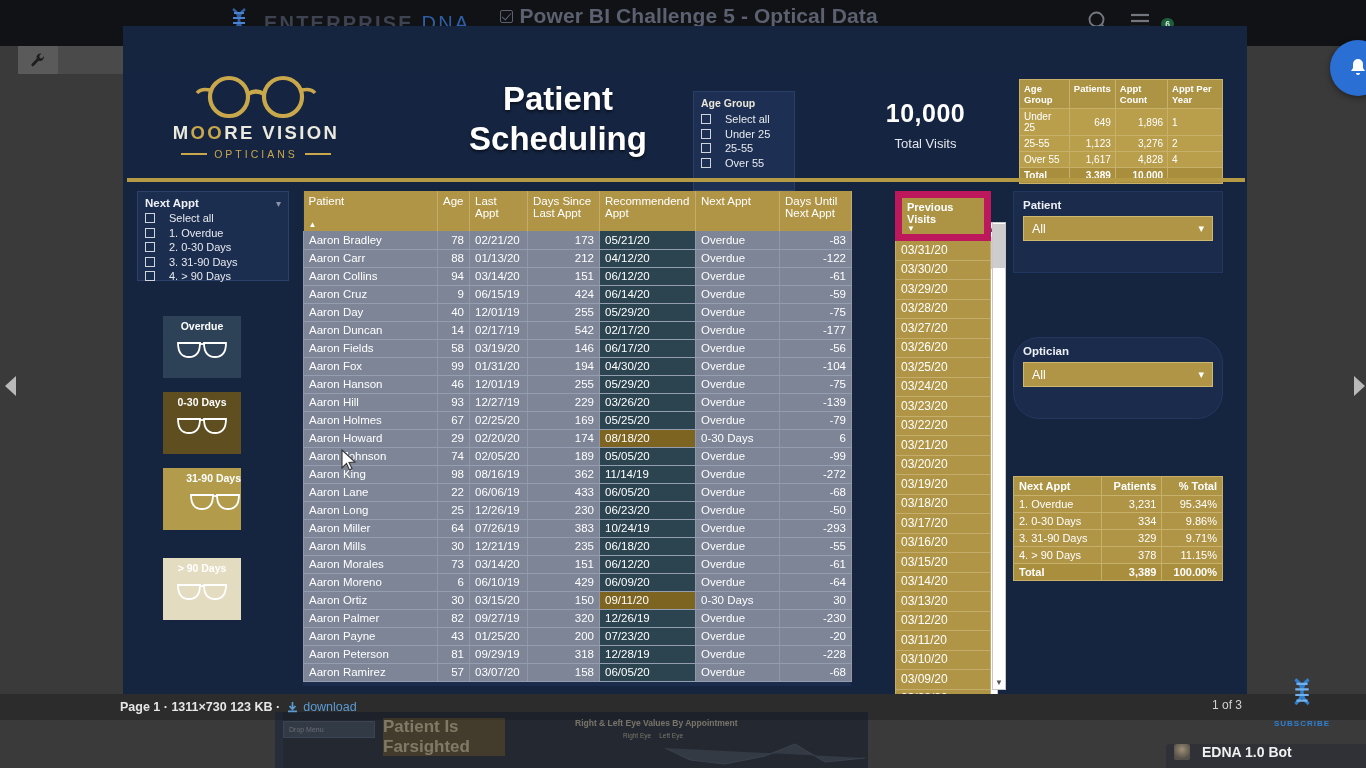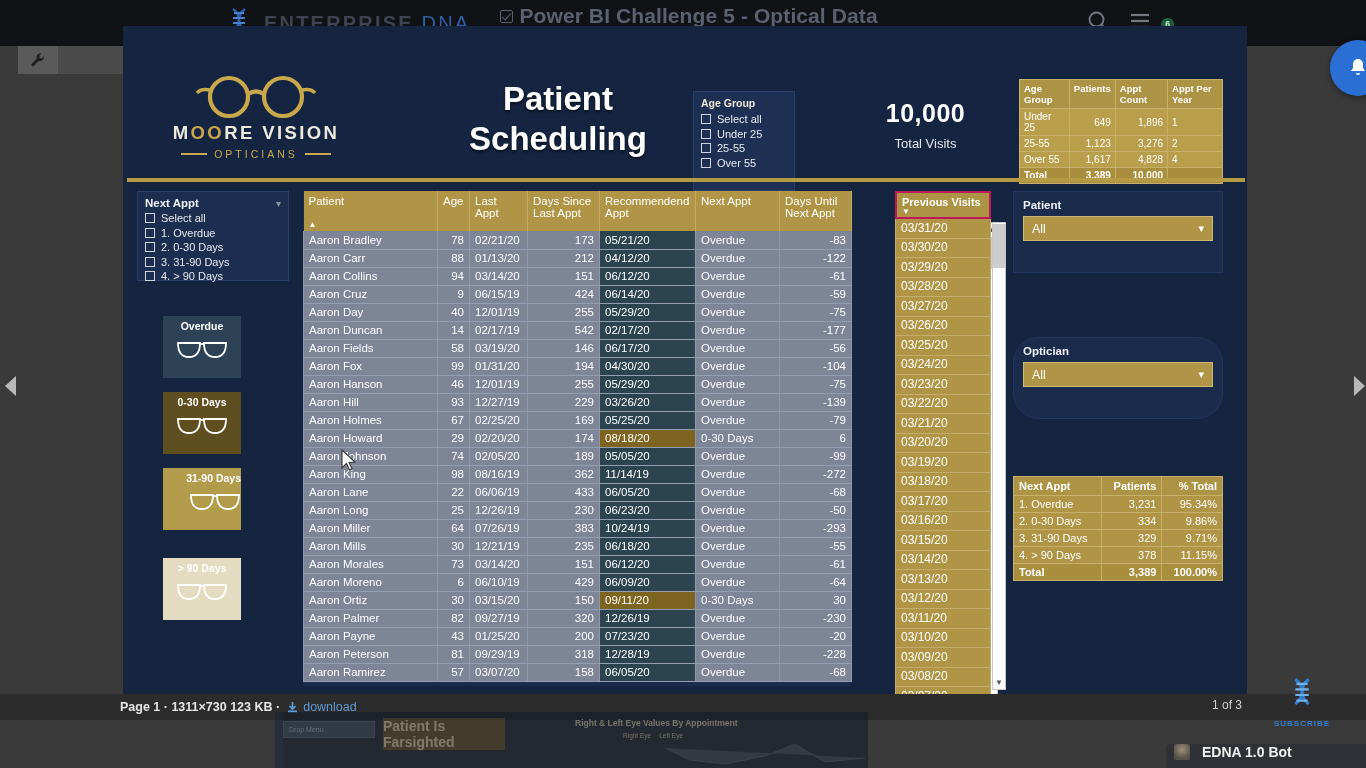--- a/index.html
+++ b/index.html
@@ -121,21 +121,21 @@
     font-size: 33px; font-weight: bold; line-height: 1.22;
     text-shadow: 0 2px 3px rgba(0,0,0,.55);
   }
 
   
   #age-slicer {
     position: absolute; left: 570px; top: 20px; width: 102px; height: 100px;
     background: #1d3053; border: 1px solid #2a3f66; padding: 5px 7px;
   }
   #age-slicer .sl-title { color: #e9e6d8; font-size: 10.5px; font-weight: bold; margin-bottom: 4px; }
-  .chk-row { display: flex; align-items: center; gap: 6px; margin: 2.5px 0; cursor: pointer; }
+  .chk-row { display: flex; align-items: center; gap: 14px; margin: 2.5px 0; cursor: pointer; }
   .chk-box {
     width: 10px; height: 10px; border: 1.3px solid #cfd4dd; background: transparent;
     flex: none;
   }
   .chk-label { color: #e7e9ee; font-size: 11px; }
 
   
   #kpi-card { position: absolute; left: 720px; top: 28px; width: 165px; text-align: center; }
   #kpi-value { color: #ffffff; font-size: 25px; font-weight: bold; letter-spacing: .5px; }
   #kpi-label { color: #e3e6ec; font-size: 13px; margin-top: 8px; }
@@ -223,21 +223,21 @@
   }
   .sb-arrow { position:absolute; left:2px; color:#555; font-size:8px; }
 
   
   #prev-panel {
     position: absolute; left: 772px; top: 165px; width: 96px; height: 495px;
     background: #1a2b4c;
   }
   #prev-head {
     background: #ad9445; color: #ffffff; font-size: 11px; font-weight: bold;
-    padding: 3px 5px 9px 5px; position: relative; border: 2px solid #be185d;
+    padding: 3px 5px 9px 5px; position: relative; border: 7px solid #be185d;
   }
   #prev-head .sortmark { position: absolute; left: 5px; bottom: 1px; font-size: 8px; }
   #prev-list { }
   .prev-item {
     background: #b09546; color: #ffffff; font-size: 12px; padding: 1.5px 5px;
     border: 1px solid #c4ad6b; border-top: none; height: 19.5px;
   }
   #prev-scroll {
     position: absolute; left: 869px; top: 196px; width: 14px; height: 468px;
     background: #ffffff; border: 1px solid #c8c8c8;
@@ -291,22 +291,22 @@
   #page-count { position: absolute; left: 1212px; top: 698px; color: #d3d3d3; font-size: 12px; }
 
   
   #preview {
     position: absolute; left: 275px; top: 712px; width: 593px; height: 56px;
     background: #0e1729; overflow: hidden; opacity: .48;
   }
   #pv-slicer { position:absolute; left:8px; top:9px; width:92px; height:17px; background:#2b3a52; border:1px solid #3d4f6d;}
   #pv-slicer-txt { color:#9aa4b5; font-size:7px; padding:4px 0 0 5px; }
   #pv-card {
-    position: absolute; left: 108px; top: 6px; width: 122px; height: 32px;
-    background: #4e4020; color: #cdbf95; font-size: 14px; font-weight: bold;
+    position: absolute; left: 108px; top: 6px; width: 122px; height: 38px;
+    background: #4e4020; color: #cdbf95; font-size: 17px; font-weight: bold;
     display: flex; align-items: center; justify-content: center;
   }
   #pv-chart-title { position: absolute; left: 300px; top: 6px; color: #b9b19a; font-size: 8.5px; font-weight: bold; }
   #pv-legend { position: absolute; left: 348px; top: 20px; color: #b9b19a; font-size: 6.5px; display:flex; gap:8px;}
   #pv-poly { position: absolute; left: 390px; top: 30px; }
   #pv-left-panel { position:absolute; left:0; top:0; width:8px; height:56px; background:#13203a; }
 
   
   #subscribe {
     position: absolute; left: 1272px; top: 676px; width: 60px; text-align: center;

